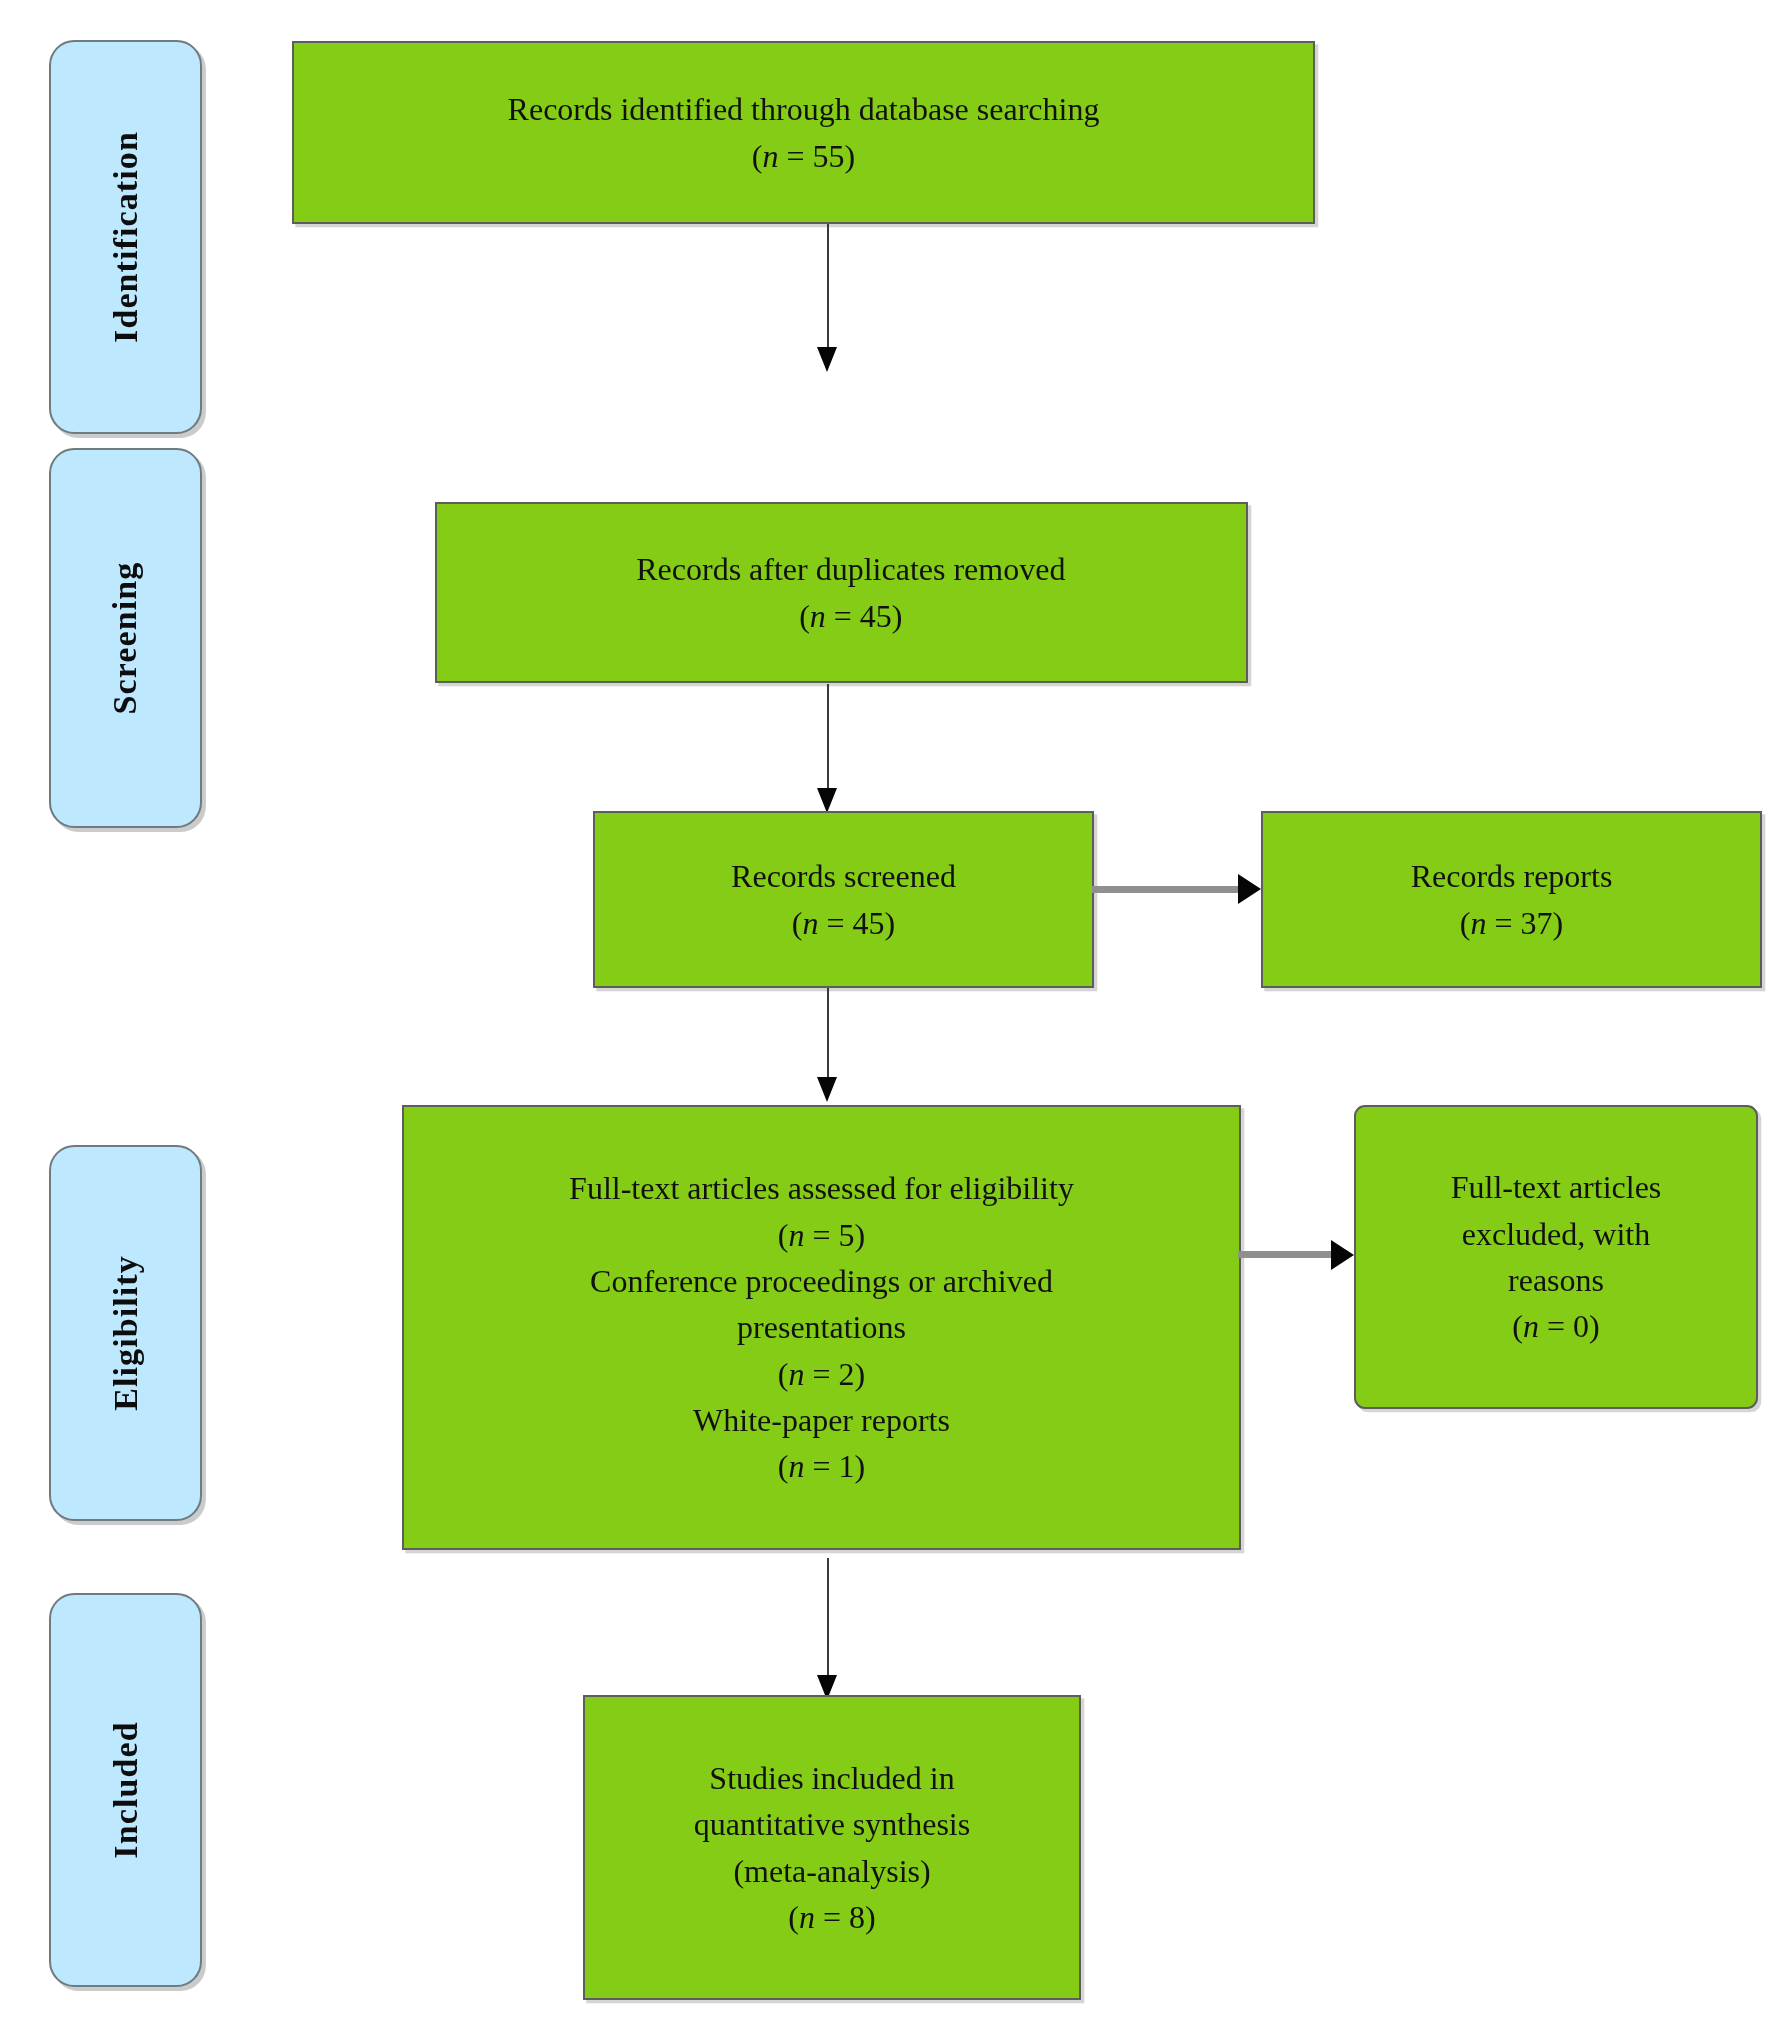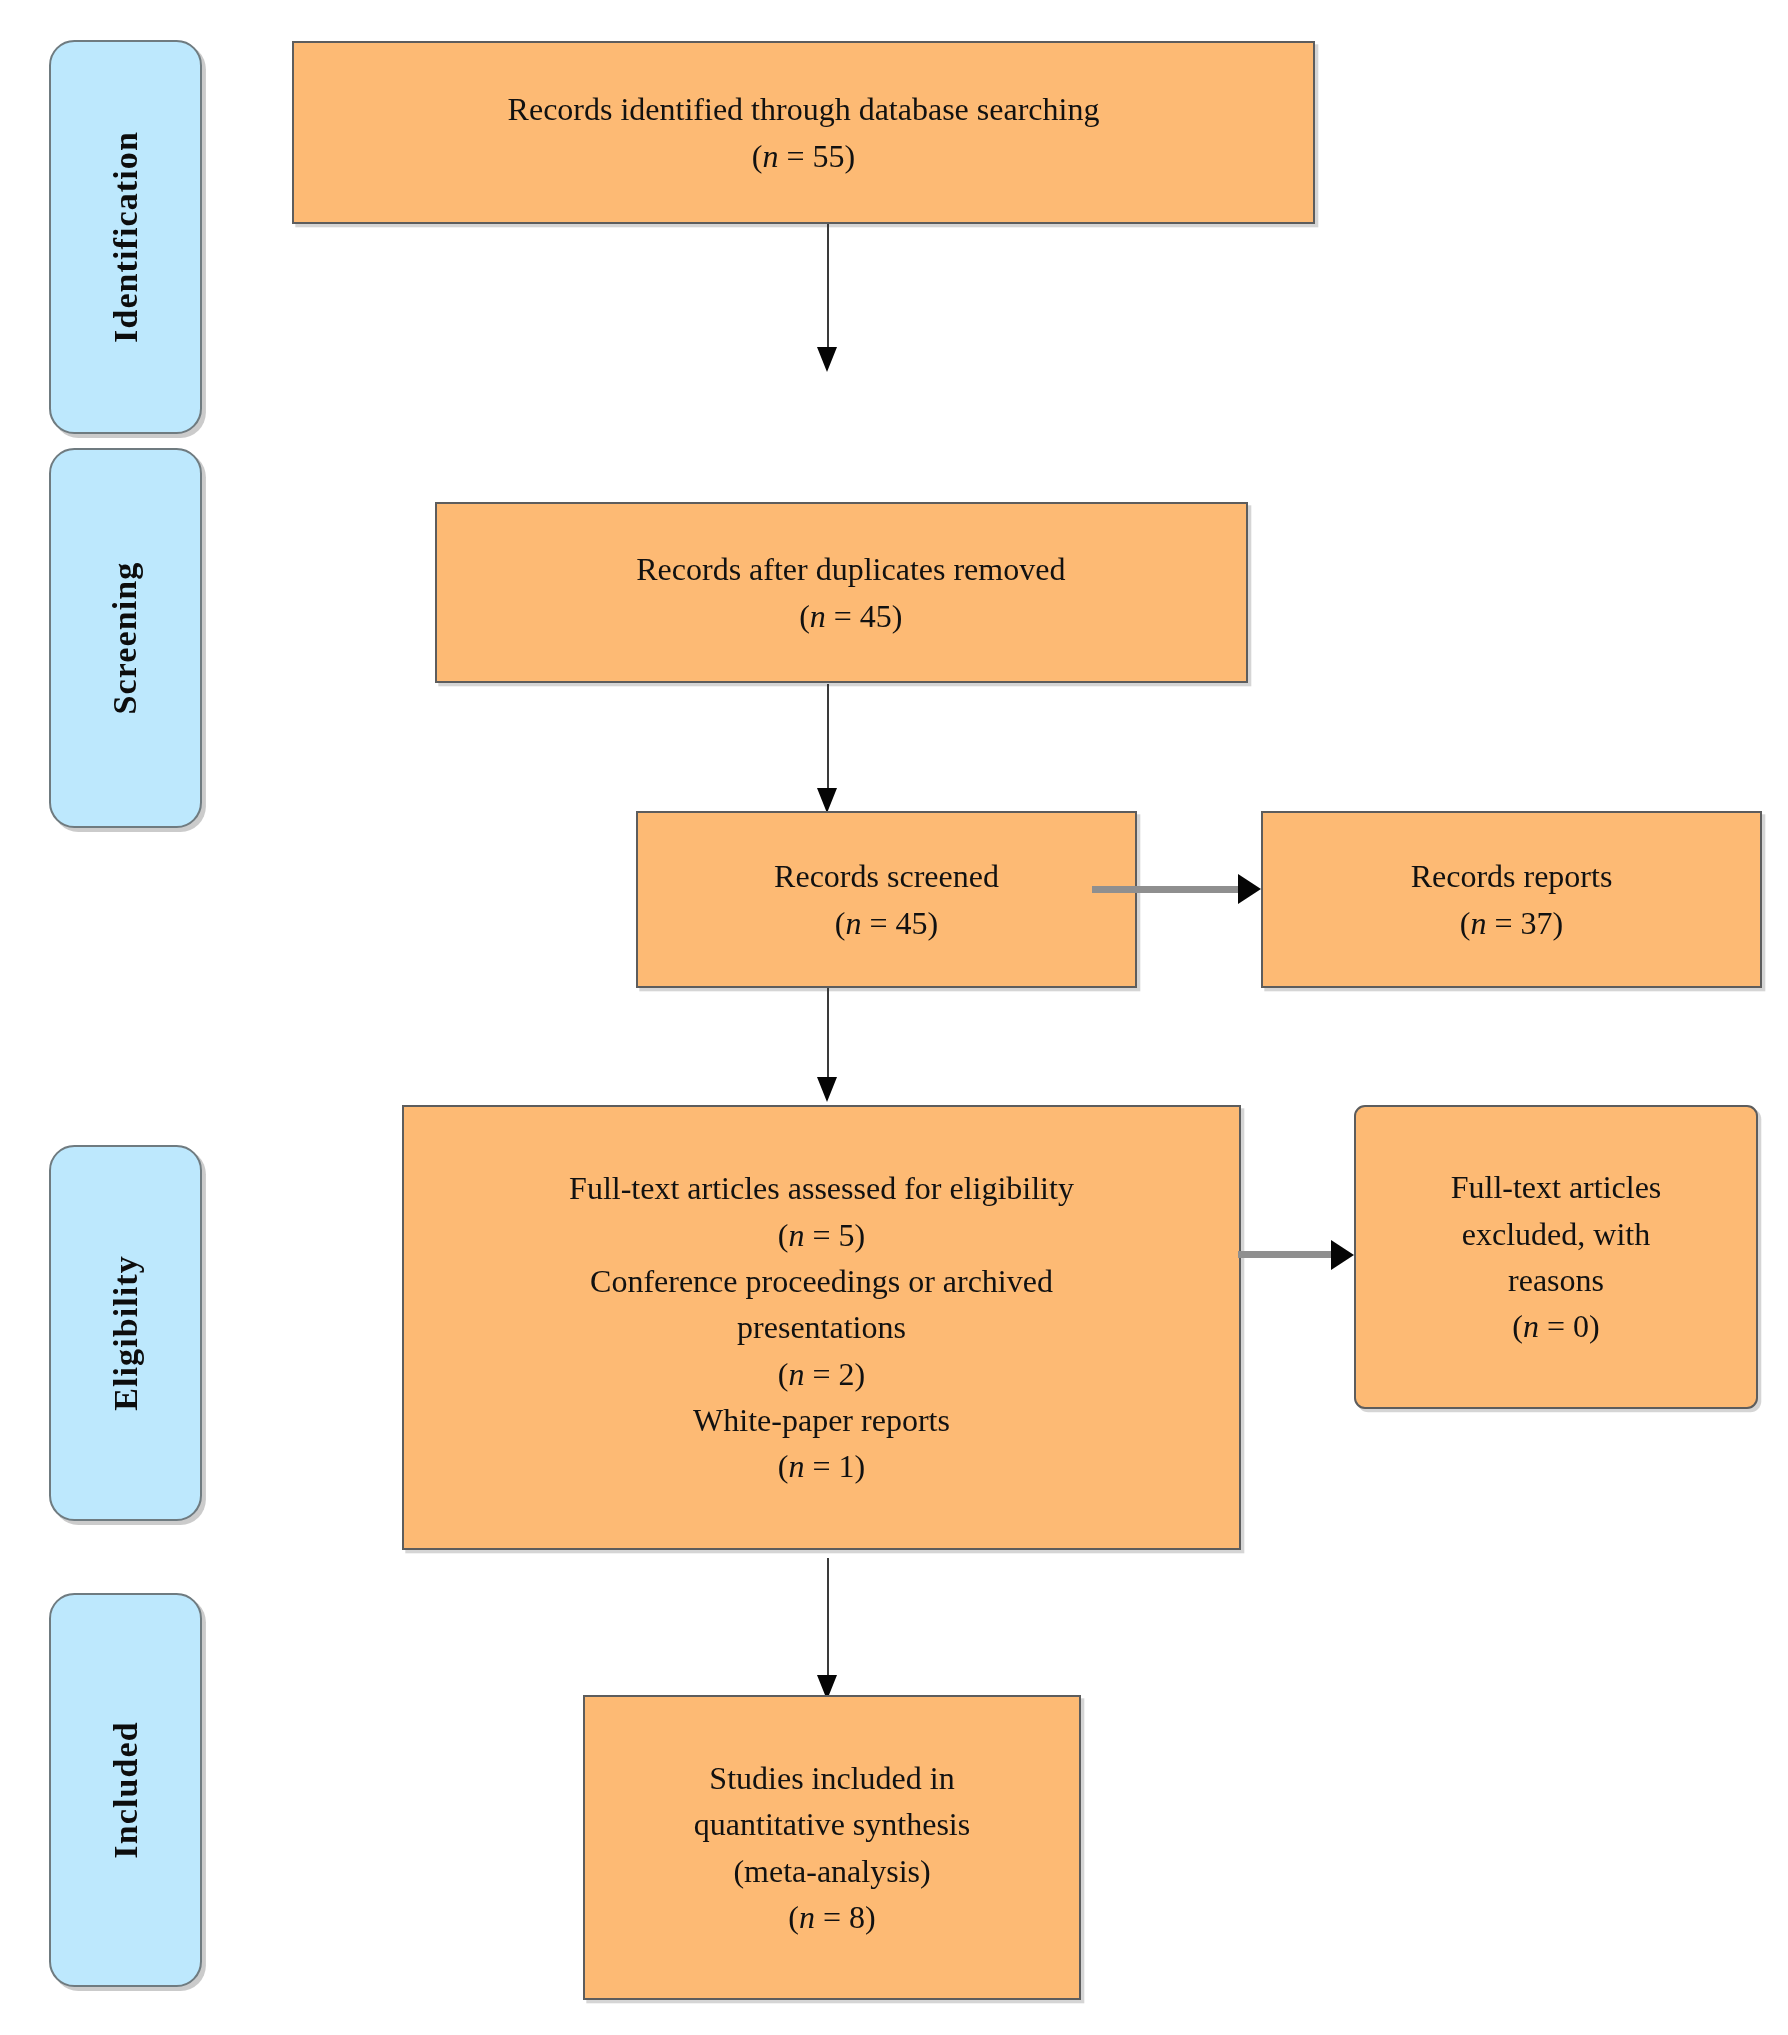--- a/index.html
+++ b/index.html
@@ -37,21 +37,21 @@
     font-size: 34px;
     font-weight: bold;
     letter-spacing: 1.1px;
     color: #0d0d0d;
     line-height: 1;
   }
 
   
   .flow-box {
     position: absolute;
-    background: #fdba74;
+    background: #84cc16;
     border: 2.2px solid #5d5d5d;
     box-sizing: border-box;
     box-shadow: 3.3px 3.3px 0 0 rgba(150,150,150,0.40);
     display: flex;
     flex-direction: column;
     align-items: center;
     justify-content: center;
     text-align: center;
     padding: 5.5px 14.4px;
   }
@@ -131,21 +131,21 @@
   <div class="flow-box" style="left:435px; top:502px; width:813px; height:181px;padding-left:33px;">
     <div class="line">Records after duplicates removed</div>
     <div class="line">
       <span>(</span><span class="ital">n</span><span> = 45)</span>
     </div>
   </div>
 
   <div class="v-line thin" style="left:827px; top:684px; height:111px;"></div>
   <div class="v-head" style="left:817px; top:788px;"></div>
 
-  <div class="flow-box" style="left:593px; top:811px; width:501px; height:177px;margin-left:43px;">
+  <div class="flow-box" style="left:593px; top:811px; width:501px; height:177px;">
     <div class="line">Records screened</div>
     <div class="line">
       <span>(</span><span class="ital">n</span><span> = 45)</span>
     </div>
   </div>
 
   <div class="flow-box" style="left:1261px; top:811px; width:501px; height:177px;">
     <div class="line">Records reports</div>
     <div class="line">
       <span>(</span><span class="ital">n</span><span> = 37)</span>

